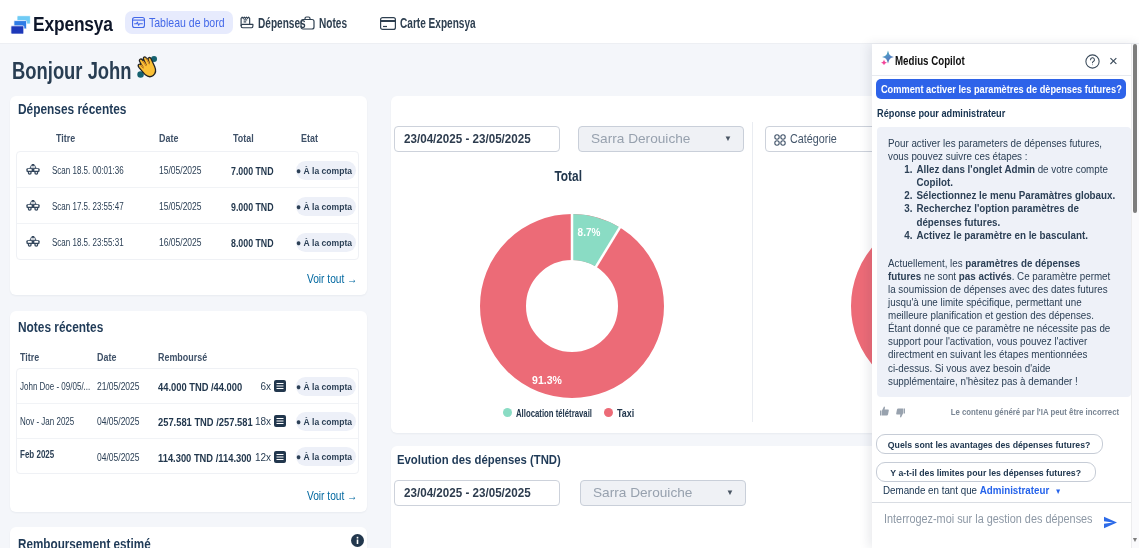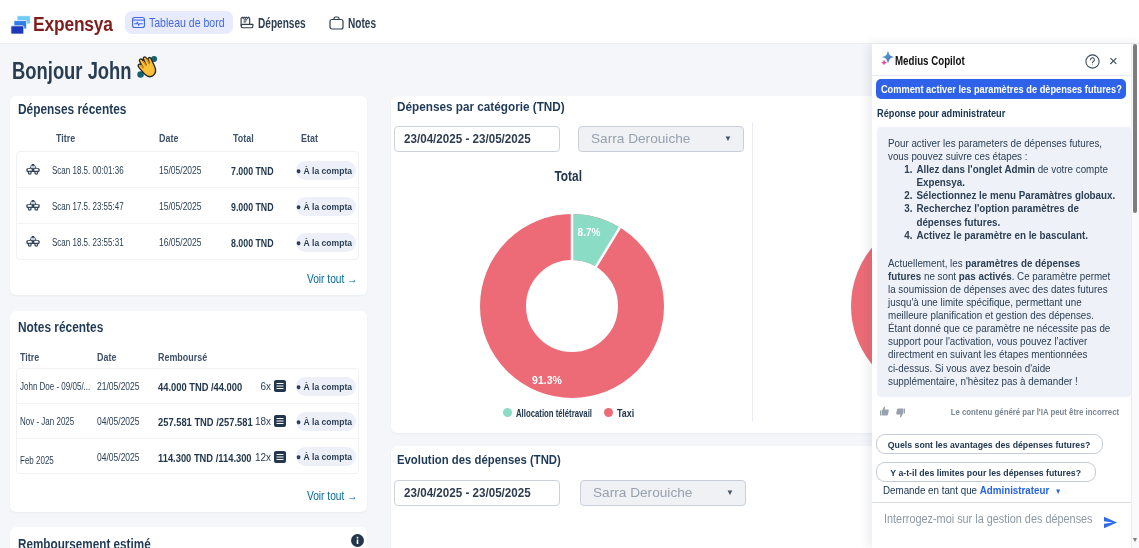--- a/index.html
+++ b/index.html
@@ -25,45 +25,53 @@
 </style>
 </head>
 <body>
 
 <div id="hdr">
   <svg class="abs" style="left:10px;top:15px" width="21" height="20" viewBox="0 0 21 20">
     <rect x="7" y="0.7" width="13.4" height="8.3" rx="1" fill="#6FCBF5" stroke="#fff" stroke-width="0.8"></rect>
     <rect x="3.9" y="5.6" width="12.7" height="8.3" rx="1" fill="#2E7CE6" stroke="#fff" stroke-width="0.8"></rect>
     <rect x="0.9" y="10.8" width="12.9" height="8.3" rx="1" fill="#1D38B9" stroke="#fff" stroke-width="0.8"></rect>
   </svg>
-  <div class="abs" style="left:33px;top:13px;font-size:20px;font-weight:700;color:#7f1d1d;"><span class="sx" style="transform:scaleX(0.87);letter-spacing:-0.2px;">Expensya</span></div>
+  <div class="abs" style="left:33px;top:13px;font-size:20px;font-weight:700;color:#0f172a;"><span class="sx" style="transform:scaleX(0.87);letter-spacing:-0.2px;">Expensya</span></div>
 
   <div class="abs" style="left:125px;top:11px;width:108px;height:23px;background:#E7EBFD;border-radius:7px;"></div>
   <svg class="abs" style="left:132px;top:17px" width="13" height="11" viewBox="0 0 13 11" fill="none" stroke="#4368E8" stroke-width="1.1">
     <rect x="0.55" y="0.55" width="11.9" height="9.9" rx="2"></rect>
     <line x1="0.55" y1="3.1" x2="12.45" y2="3.1"></line>
     <polyline points="2.6,6.8 4.4,6.8 5.4,5.2 6.6,8.3 7.6,6.8 10.4,6.8" stroke-linecap="round" stroke-linejoin="round"></polyline>
   </svg>
   <div class="abs" style="left:149px;top:15px;font-size:13.5px;font-weight:500;color:#4368E8;"><span class="sx" style="transform:scaleX(0.78);">Tableau de bord</span></div>
 
   <div class="navitem" style="left:239px;">
     <svg width="15" height="14" viewBox="0 0 15 14" fill="none" stroke="#2E3F50" stroke-width="1.15">
       <path d="M2.1 10 V2.3 l1.07-1.1 1.07 1.1 1.07-1.1 1.07 1.1 1.07-1.1 1.07 1.1 1.07-1.1 1.07 1.1 V8.3" stroke-linejoin="round"></path>
       <path d="M10.7 8.3 H3.5 Q2.1 8.3 2.1 10 Q2.1 11.7 3.7 11.7 H12.6 Q13.9 11.7 13.9 10 V8.3 Z" stroke-linejoin="round"></path>
       <line x1="4.6" y1="3.9" x2="8.2" y2="3.9"></line>
       <line x1="4.6" y1="5.9" x2="7.2" y2="5.9"></line>
     </svg>
     <span class="sx" style="transform:scaleX(0.72);">Dépenses</span>
   </div>
-  <div class="navitem" style="left:329px;">
+  <div class="navitem" style="left:300px;">
     <svg width="15" height="14" viewBox="0 0 15 14" fill="none" stroke="#2E3F50" stroke-width="1.2">
       <rect x="1" y="3.5" width="13" height="9.5" rx="2"></rect>
       <path d="M5 3.5 V2.5 a1.5 1.5 0 0 1 1.5-1.5 h2 a1.5 1.5 0 0 1 1.5 1.5 v1"></path>
     </svg>
     <span class="sx" style="transform:scaleX(0.72);">Notes</span>
+  </div>
+  <div class="navitem" style="left:380px;">
+    <svg width="16" height="13" viewBox="0 0 16 13" fill="none" stroke="#2E3F50" stroke-width="1.2">
+      <rect x="0.6" y="0.6" width="14.8" height="11.8" rx="2"></rect>
+      <line x1="0.6" y1="4" x2="15.4" y2="4" stroke-width="2"></line>
+      <line x1="3" y1="9.5" x2="7" y2="9.5"></line>
+    </svg>
+    <span class="sx" style="transform:scaleX(0.72);">Carte Expensya</span>
   </div>
 </div>
 
 <div class="abs" style="left:12px;top:58px;font-size:23px;font-weight:700;color:#283D52;"><span class="sx" style="transform:scaleX(0.8);">Bonjour John</span></div>
 <svg class="abs" style="left:134px;top:53px" width="28" height="29" viewBox="0 0 24 25">
   <circle cx="17.2" cy="5.2" r="2.6" fill="#15616F"></circle>
   <circle cx="5.6" cy="18.6" r="2.8" fill="#15616F"></circle>
   <g transform="rotate(-38 12 13)">
     <path d="M6.2 8.2 Q6.2 5.6 7.6 5.6 Q9 5.6 9 8.2 L9 10 L9.7 4.6 Q10 2.6 11.3 2.8 Q12.6 3 12.5 4.8 L12.3 10 L13.6 4.9 Q14 3.2 15.2 3.5 Q16.4 3.8 16.2 5.6 L15.4 10.6 L16.6 7.4 Q17.2 5.9 18.3 6.4 Q19.4 6.9 19 8.5 L17.3 15.5 Q16 20.8 11.6 20.8 Q7.6 20.8 6.6 16.2 Z" fill="#FAC036" stroke="#232323" stroke-width="1.1" stroke-linejoin="round"></path>
     <path d="M9 10.5 L9 7.4 M12.2 10.5 L12.3 6 M15.2 10.8 L15.9 6.2" stroke="#E89523" stroke-width="1" fill="none" stroke-linecap="round"></path>
@@ -145,21 +153,21 @@
     <span class="abs sx" style="left:10px;transform:scaleX(0.85);">Titre</span>
     <span class="abs sx" style="left:87px;transform:scaleX(0.85);">Date</span>
     <span class="abs sx" style="left:148px;transform:scaleX(0.85);">Remboursé</span>
   </div>
   <div class="abs" style="left:6px;top:57px;width:343px;height:106px;border:1px solid #EFF1F5;border-radius:4px;">
     <div class="abs" style="top:0;left:0;width:100%;height:35px;border-bottom:1px solid #F1F3F6;"></div>
     <div class="abs" style="top:35px;left:0;width:100%;height:35px;border-bottom:1px solid #F1F3F6;"></div>
   </div>
   <div class="cell" style="left:10px;top:70px;"><span class="sx" style="transform:scaleX(0.8);">John Doe - 09/05/...</span></div>
   <div class="cell" style="left:10px;top:105px;"><span class="sx" style="transform:scaleX(0.8);">Nov - Jan 2025</span></div>
-  <div class="cell" style="left:10px;top:144px;"><span class="sx" style="transform:scaleX(0.8);">Feb 2025</span></div>
+  <div class="cell" style="left:10px;top:138px;font-weight:bold;"><span class="sx" style="transform:scaleX(0.8);">Feb 2025</span></div>
   <div class="cell" style="left:87px;top:70px;"><span class="sx" style="transform:scaleX(0.85);">21/05/2025</span></div>
   <div class="cell" style="left:87px;top:105px;"><span class="sx" style="transform:scaleX(0.85);">04/05/2025</span></div>
   <div class="cell" style="left:87px;top:141px;"><span class="sx" style="transform:scaleX(0.85);">04/05/2025</span></div>
   <div class="cellb" style="left:148px;top:70px;"><span class="sx" style="transform:scaleX(0.85);">44.000 TND /44.000</span></div>
   <div class="cellb" style="left:148px;top:105px;"><span class="sx" style="transform:scaleX(0.85);">257.581 TND /257.581</span></div>
   <div class="cellb" style="left:148px;top:141px;"><span class="sx" style="transform:scaleX(0.85);">114.300 TND /114.300</span></div>
   <div class="cell" style="left:240px;top:70px;width:21px;text-align:right;">6x</div>
   <div class="cell" style="left:240px;top:105px;width:21px;text-align:right;">18x</div>
   <div class="cell" style="left:240px;top:141px;width:21px;text-align:right;">12x</div>
   <svg class="abs" style="left:264px;top:69px" width="12" height="12" viewBox="0 0 12 12">
@@ -189,23 +197,31 @@
 <div class="card" style="left:10px;top:527px;width:357px;height:60px;">
   <div class="ct abs" style="left:8px;top:8px;font-size:15px;"><span class="sx" style="transform:scaleX(0.78);">Remboursement estimé</span></div>
   <svg class="abs" style="left:341px;top:7px" width="13" height="13" viewBox="0 0 13 13">
       <circle cx="6.5" cy="6.5" r="6.5" fill="#22374D"></circle>
       <rect x="5.7" y="5.5" width="1.6" height="4.5" fill="#fff"></rect>
       <rect x="5.7" y="2.8" width="1.6" height="1.7" fill="#fff"></rect>
     </svg>
 </div>
 
 <div class="card" style="left:391px;top:96px;width:739px;height:337px;">
-  <div class="ct abs" style="left:6px;top:3px;font-size:13.5px;"><span class="sx" style="transform:scaleX(0.87);">Dépenses par catégorie (TND)</span></div>
   <div class="inp" style="left:3px;top:30px;width:166px;"><span class="sx" style="transform:scaleX(0.93);">23/04/2025 - 23/05/2025</span></div>
   <div class="sel" style="left:187px;top:30px;width:166px;"><span class="sx" style="transform:scaleX(1.05);">Sarra Derouiche</span><span style="position:absolute;right:11px;top:0;color:#4A5664;font-size:8px;">▼</span></div>
+  <div class="abs" style="left:374px;top:30px;width:200px;height:26px;border:1px solid #CDD2DB;border-radius:4px;background:#fff;line-height:24px;font-size:13px;color:#44566B;">
+    <svg style="position:absolute;left:8px;top:7px" width="12" height="12" viewBox="0 0 12 12" fill="none" stroke="#44566B" stroke-width="1.1">
+        <circle cx="3" cy="3" r="2.2"></circle>
+        <circle cx="9" cy="3" r="2.2"></circle>
+        <circle cx="3" cy="9" r="2.2"></circle>
+        <circle cx="9" cy="9" r="2.2"></circle>
+      </svg>
+    <span class="sx" style="margin-left:24px;transform:scaleX(0.83);">Catégorie</span>
+  </div>
   <div class="abs" style="left:361px;top:26px;width:1px;height:300px;background:#E9ECF1;"></div>
   <div class="abs" style="left:0;top:72px;width:355px;text-align:center;font-size:14px;font-weight:700;color:#22374D;"><span class="sx" style="transform:scaleX(0.85);transform-origin:50% 50%;">Total</span></div>
   <svg class="abs" style="left:87px;top:116px" width="188" height="188" viewBox="0 0 188 188">
     <g transform="translate(94,94)">
       <circle r="69" fill="none" stroke="#EC6B77" stroke-width="46"></circle>
       <path d="M 0 -69 A 69 69 0 0 1 35.9 -58.9" fill="none" stroke="#8ADCC4" stroke-width="46"></path>
       <line x1="0" y1="-44" x2="0" y2="-93" stroke="#fff" stroke-width="2.5"></line>
       <line x1="23.4" y1="-38.4" x2="48.4" y2="-79.4" stroke="#fff" stroke-width="2.5"></line>
       <text x="17" y="-70" fill="#fff" font-size="10" font-weight="700" text-anchor="middle">8.7%</text>
       <text x="-25" y="77.5" fill="#fff" font-size="10.5" font-weight="700" text-anchor="middle">91.3%</text>
@@ -255,21 +271,21 @@
 
   <div class="abs" style="left:4px;top:35px;width:250px;height:20px;background:#2E63E9;border-radius:5px;color:#fff;font-size:11px;font-weight:700;display:flex;align-items:center;justify-content:center;">
       <span class="sx" style="transform:scaleX(0.84);transform-origin:50% 50%;">Comment activer les paramètres de dèpenses futures?</span>
     </div>
   <div class="abs" style="left:5px;top:63px;font-size:11.5px;font-weight:700;color:#16324F;"><span class="sx" style="transform:scaleX(0.8);">Réponse pour administrateur</span></div>
 
   <div class="abs" style="left:5px;top:83px;width:254px;height:270px;background:#EEF1F8;border-radius:4px;color:#2C4056;font-size:10px;padding:10px 0 0 11px;">
     <div class="msgline">Pour activer les parameters de dépenses futures,</div>
     <div class="msgline">vous pouvez suivre ces étapes :</div>
     <div class="msgline"><span class="num">1.</span><b>Allez dans l'onglet Admin</b>&nbsp;de votre compte</div>
-    <div class="msgline"><span class="ind"></span><b>Expensya.</b></div>
+    <div class="msgline"><span class="ind"></span><b>Copilot.</b></div>
     <div class="msgline"><span class="num">2.</span><b>Sélectionnez le menu Paramàtres globaux.</b></div>
     <div class="msgline"><span class="num">3.</span><b>Recherchez l'option paramètres de</b></div>
     <div class="msgline"><span class="ind"></span><b>dépenses futures.</b></div>
     <div class="msgline"><span class="num">4.</span><b>Activez le paramètre en le basculant.</b></div>
     <div style="height:15px;"></div>
     <div class="msgline">Actuellement, les <b>paramètres de dépenses</b></div>
     <div class="msgline"><b>futures</b> ne sont <b>pas activés</b>. Ce paramètre permet</div>
     <div class="msgline">la soumission de dépenses avec des dates futures</div>
     <div class="msgline">jusqu'à une limite spécifique, permettant une</div>
     <div class="msgline">meilleure planification et gestion des dépenses.</div>

